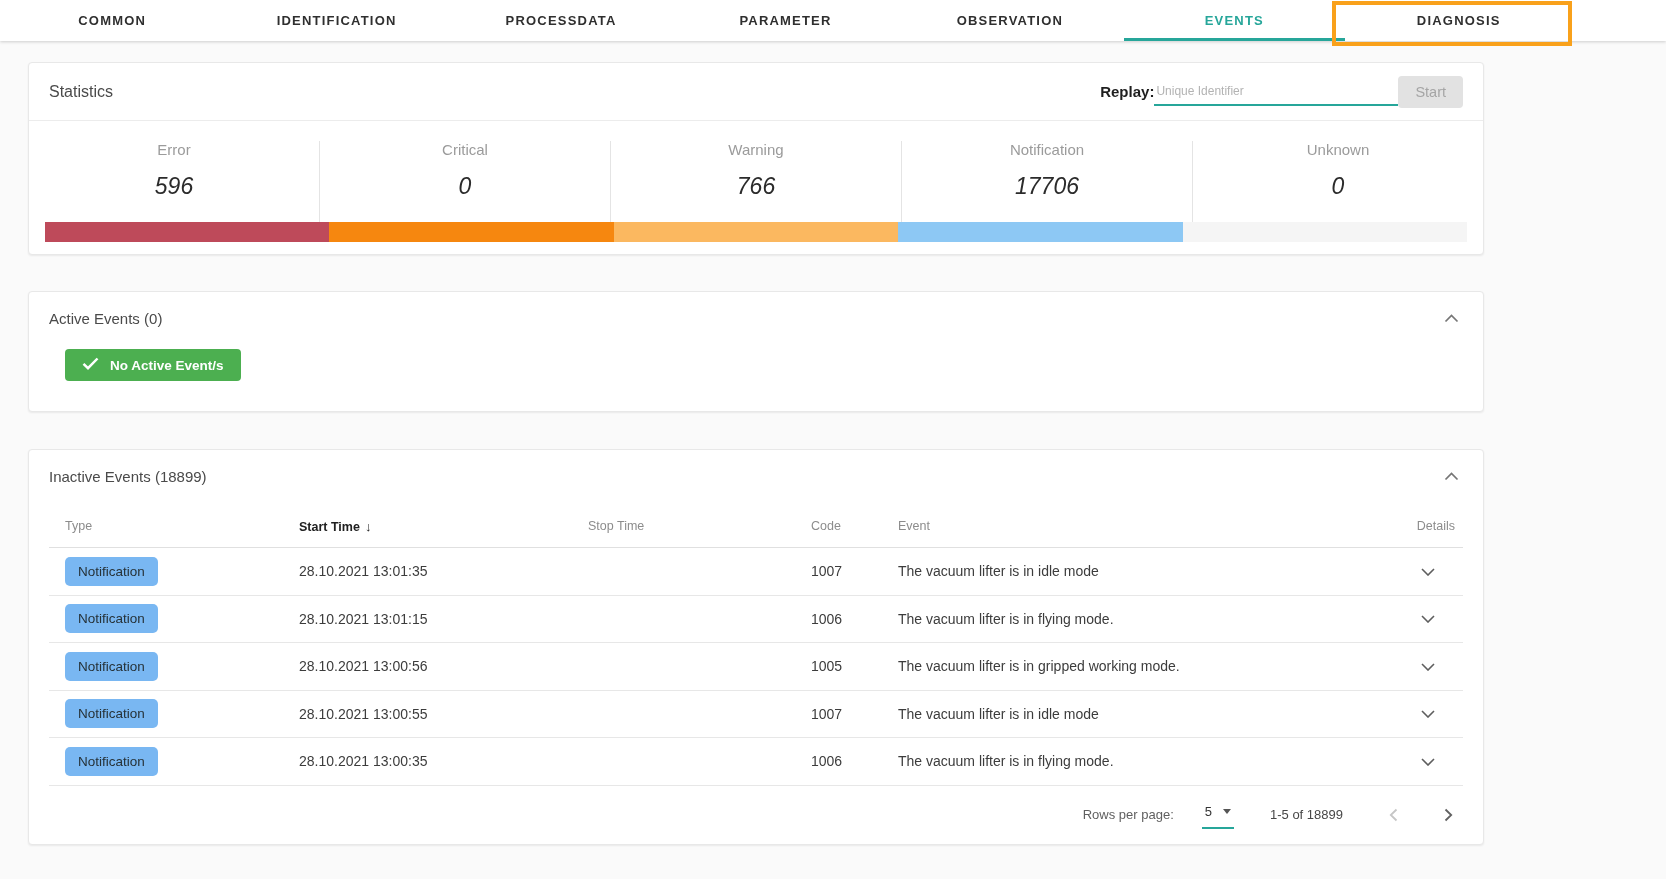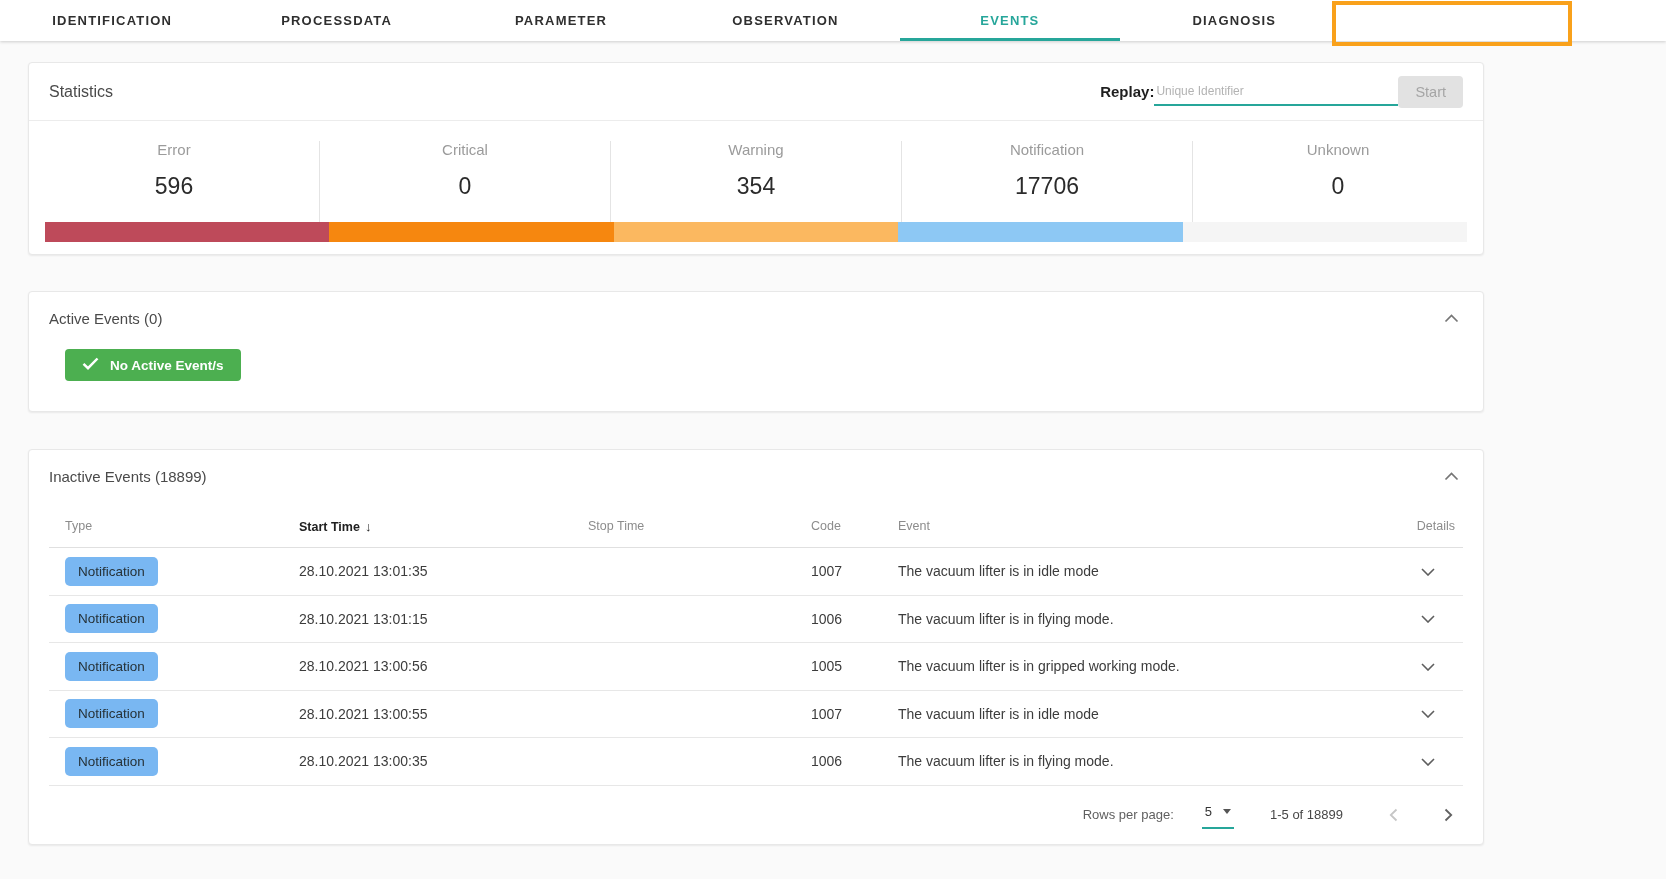--- a/index.html
+++ b/index.html
@@ -61,21 +61,21 @@
   .start-btn {
     background: #E2E2E2; color: #A5A5A5; border: none; border-radius: 4px;
     font-family: "Liberation Sans", sans-serif;
     font-size: 14.5px; padding: 8px 17px; cursor: default;
   }
   .hdivider { height: 1px; background: #ECECEC; }
   .stats-grid { display: flex; padding-top: 20px; }
   .stat { flex: 1; text-align: center; padding-bottom: 22px; border-right: 1px solid #E4E4E4; }
   .stat:last-child { border-right: none; }
   .stat-label { font-size: 15px; color: #9B9B9B; margin-bottom: 15px; }
-  .stat-value { font-size: 23px; color: #2B2B2B; }
+  .stat-value { font-size: 23px; color: #2B2B2B; font-style: italic; }
   .stats-bar { display: flex; height: 20px; margin: 0 16px 12px; }
   .seg { flex: 1; }
 
   
   .card-active { margin-bottom: 37px; }
   .card-title-row {
     display: flex; justify-content: space-between; align-items: center;
     padding: 18px 20px 0;
   }
   .card-title { font-size: 15px; color: #4A4A4A; }
@@ -131,20 +131,23 @@
   }
   .range-label { margin-right: 40px; color: #474747; }
   .pg-btn { background: none; border: none; cursor: pointer; padding: 6px; line-height: 0; margin-left: 34px; }
 </style>
 </head>
 <body>
 
 <header class="tabbar">
   <div class="tabs-wrap">
     <div class="tab">
+        <span>COMMON</span>
+      </div>
+    <div class="tab">
         <span>IDENTIFICATION</span>
       </div>
     <div class="tab">
         <span>PROCESSDATA</span>
       </div>
     <div class="tab">
         <span>PARAMETER</span>
       </div>
     <div class="tab">
         <span>OBSERVATION</span>
@@ -175,21 +178,21 @@
       <div class="stat">
         <div class="stat-label">Error</div>
         <div class="stat-value">596</div>
       </div>
       <div class="stat">
         <div class="stat-label">Critical</div>
         <div class="stat-value">0</div>
       </div>
       <div class="stat">
         <div class="stat-label">Warning</div>
-        <div class="stat-value">354</div>
+        <div class="stat-value">766</div>
       </div>
       <div class="stat">
         <div class="stat-label">Notification</div>
         <div class="stat-value">17706</div>
       </div>
       <div class="stat">
         <div class="stat-label">Unknown</div>
         <div class="stat-value">0</div>
       </div>
     </div>

